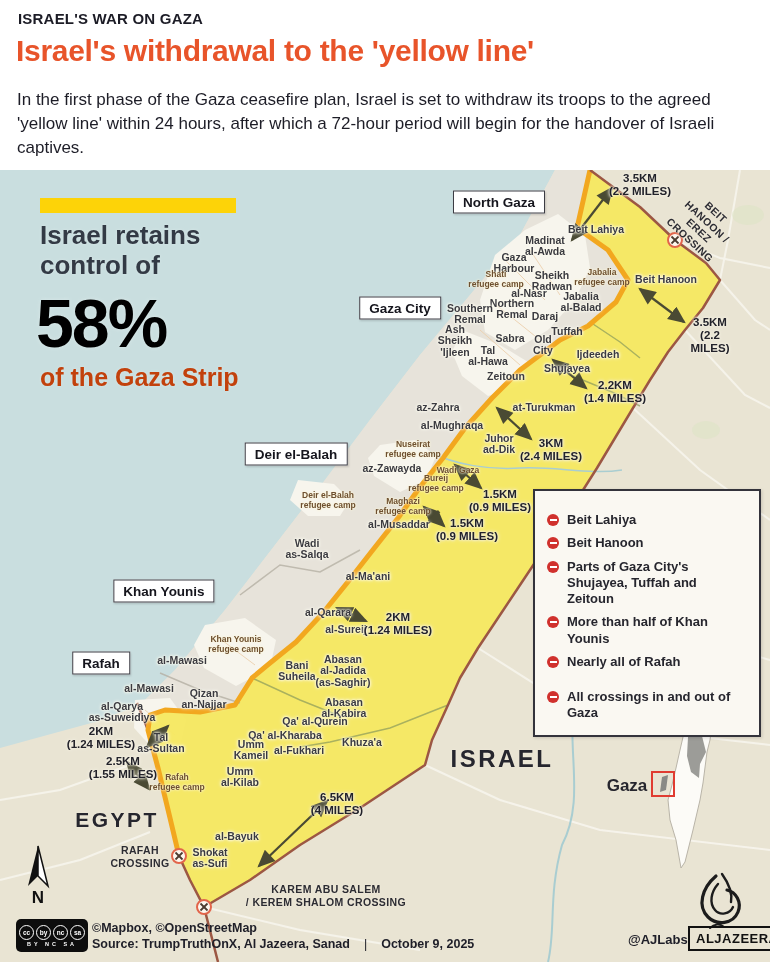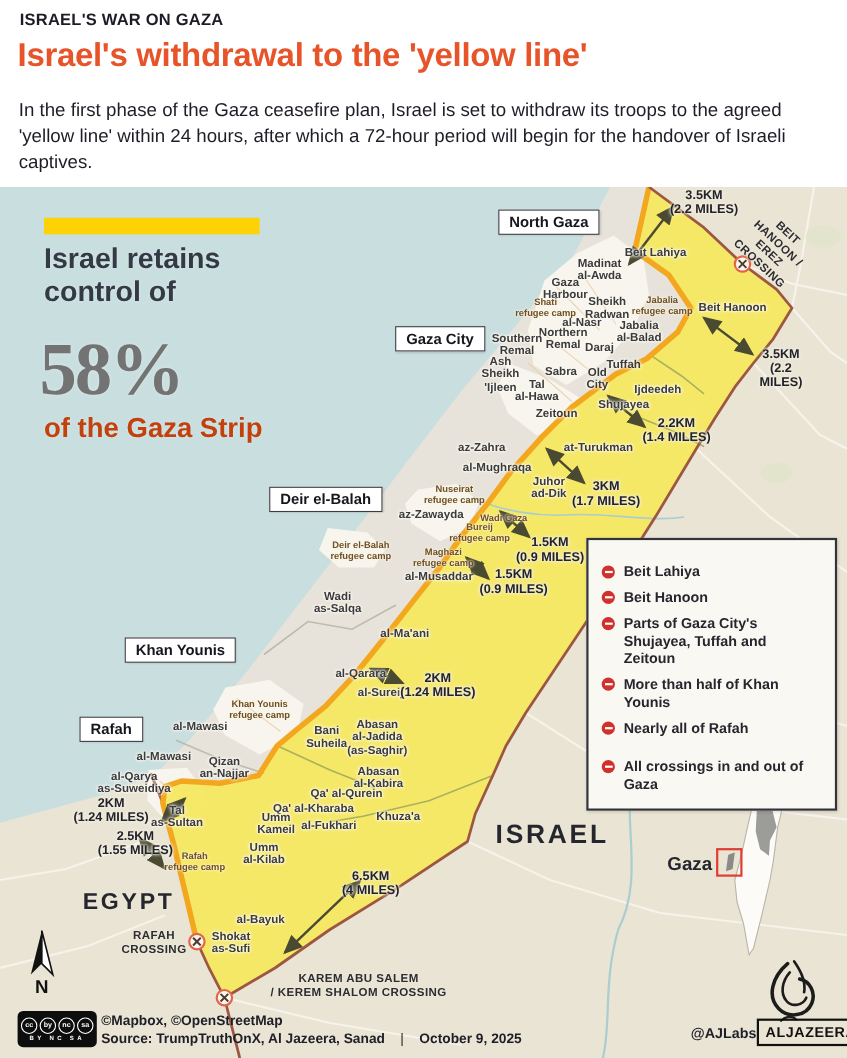--- a/index.html
+++ b/index.html
@@ -26,22 +26,22 @@
   .regionbox{font-size:13.5px;font-weight:800;color:#15151d;background:#ffffff;
         border:1.5px solid #3c3c44;padding:3px 9px;box-shadow:1px 1px 2px rgba(0,0,0,.15);white-space:nowrap;}
   .country{font-weight:800;letter-spacing:2.5px;color:#26262e;text-shadow:0 0 3px #efe9da;}
   .inset-label{font-size:17px;font-weight:600;color:#26262e;}
   .compassN{font-size:17px;font-weight:800;color:#111;}
   
   #stat{position:absolute;left:36px;top:198px;z-index:4;}
   #stat-bar{width:196px;height:15px;background:var(--statbar);margin-left:4px;}
   .stat-line{margin-left:4px;font-size:26px;font-weight:700;color:#333a45;line-height:1.15;
              text-shadow:0 0 3px #d9e8e8;}
-  #stat-value{font-size:68px;font-weight:800;color:#737373;letter-spacing:-2px;line-height:1.0;margin-top:20px;
-             text-shadow:0 0 4px #d9e8e8;font-family:Liberation Serif, serif;}
+  #stat-value{font-size:68px;font-weight:800;color:#000000;letter-spacing:-2px;line-height:1.0;margin-top:8px;
+             text-shadow:0 0 4px #d9e8e8;}
   #stat-caption{margin-left:4px;font-size:25px;font-weight:700;color:#c2410c;margin-top:6px;text-shadow:0 0 3px #d9e8e8;}
   #stat-bar{margin-bottom:8px;}
   
   #legend{position:absolute;left:533px;top:489px;width:200px;z-index:4;background:#faf8f2;
           border:2px solid #33333b;padding:11px 12px 13px 12px;box-shadow:1px 1px 3px rgba(0,0,0,.15);}
   #legend h3{margin:0;font-size:14.5px;font-weight:800;color:#1c1c24;line-height:1.28;}
   #legend ul{list-style:none;margin:10px 0 0 0;padding:0;}
   #legend li{display:flex;align-items:flex-start;margin-top:7px;font-size:13px;font-weight:600;
              color:#26262e;line-height:1.25;}
   #legend li.separated{margin-top:19px;}
@@ -281,21 +281,21 @@
         <div class="lbl camp" style="left: 177px; top: 783px;">Rafah
 refugee camp</div>
         <div class="lbl camp" style="left: 436px; top: 471px; padding-left: 44px;">Wadi Gaza</div>
         <div class="lbl dist" style="left: 640px; top: 185px;">3.5KM
 (2.2 MILES)</div>
         <div class="lbl dist" style="left: 710px; top: 336px;">3.5KM
 (2.2 MILES)</div>
         <div class="lbl dist" style="left: 615px; top: 392px;">2.2KM
 (1.4 MILES)</div>
         <div class="lbl dist" style="left: 551px; top: 450px;">3KM
-(1.7 MILES)</div>
+(2.4 MILES)</div>
         <div class="lbl dist" style="left: 500px; top: 501px;">1.5KM
 (0.9 MILES)</div>
         <div class="lbl dist" style="left: 467px; top: 530px;">1.5KM
 (0.9 MILES)</div>
         <div class="lbl dist" style="left: 398px; top: 624px;">2KM
 (1.24 MILES)</div>
         <div class="lbl dist" style="left: 101px; top: 738px;">2KM
 (1.24 MILES)</div>
         <div class="lbl dist" style="left: 123px; top: 768px;">2.5KM
 (1.55 MILES)</div>

